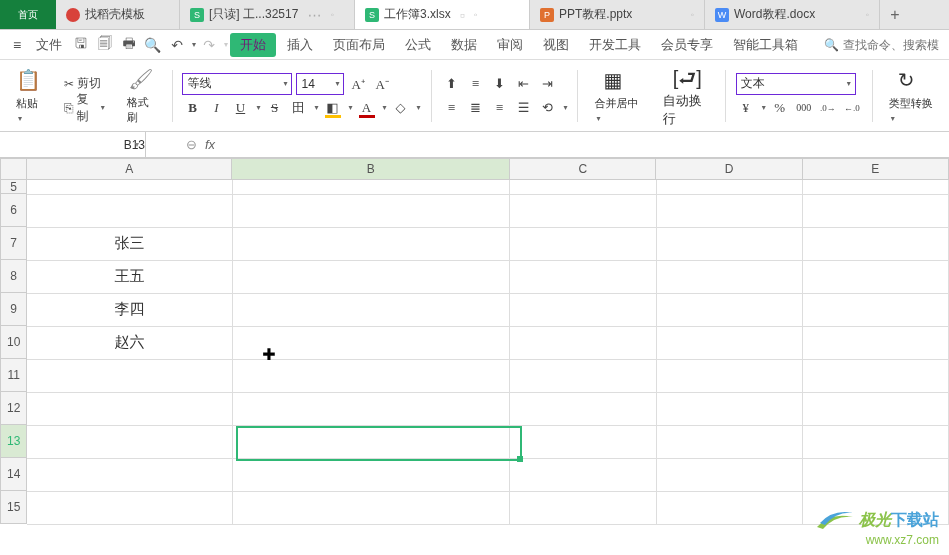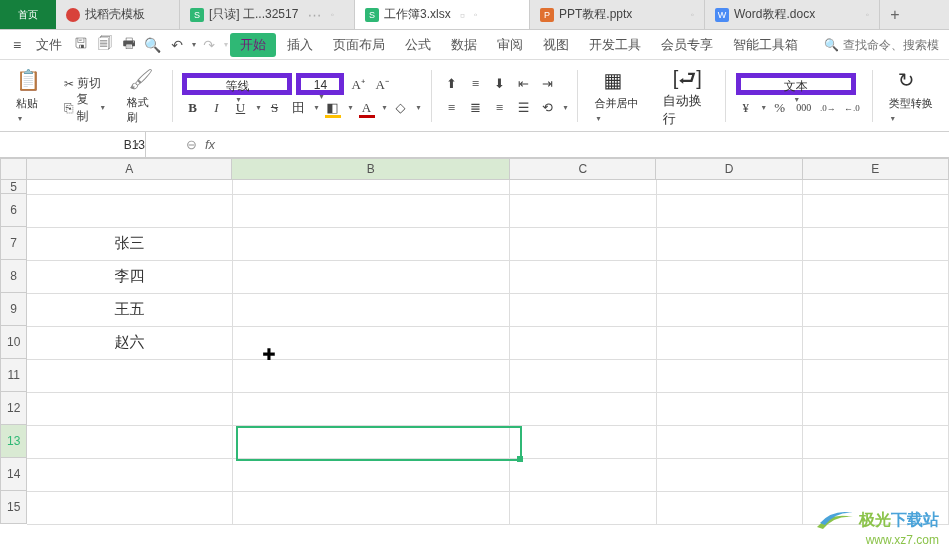--- a/index.html
+++ b/index.html
@@ -26,21 +26,21 @@
 
 
 .ribbon { height: 72px; background: #fff; display: flex; align-items: center; padding: 2px 6px; border-bottom: 1px solid #d0d0d0; gap: 4px; }
 .rgroup { display: flex; flex-direction: column; justify-content: center; height: 100%; padding: 0 4px; }
 .rgroup.tall { align-items: center; }
 .rrow { display: flex; align-items: center; gap: 4px; height: 24px; }
 .rbtn { display: flex; align-items: center; gap: 3px; padding: 2px 4px; font-size: 12px; color: #444; }
 .rbtn-big { display: flex; flex-direction: column; align-items: center; justify-content: center; gap: 2px; padding: 2px 6px; }
 .ricon-big { width: 26px; height: 26px; font-size: 20px; }
 .sep { width: 1px; height: 52px; background: #ddd; margin: 0 2px; }
-.font-select { border: 5px solid #6d28d9; height: 22px; font-size: 12px; padding: 0 4px; background: #fff; display: flex; align-items: center; justify-content: space-between; flex-direction: column; }
+.font-select { border: 1px solid #6d28d9; height: 22px; font-size: 12px; padding: 0 4px; background: #fff; display: flex; align-items: center; justify-content: space-between; }
 .font-select.name { width: 110px; }
 .font-select.size { width: 48px; }
 .caret { font-size: 8px; color: #666; margin-left: 2px; }
 .fmt-btn { width: 20px; height: 20px; display: flex; align-items: center; justify-content: center; font-size: 13px; color: #444; font-family: "Times New Roman", serif; }
 .color-bar { position: relative; }
 .color-bar::after { content: ""; position: absolute; left: 2px; right: 2px; bottom: 0; height: 3px; background: var(--bar, #ffc000); }
 
 
 .fxbar { height: 26px; display: flex; align-items: stretch; border-bottom: 1px solid #ccc; }
 .namebox { width: 146px; border-right: 1px solid #ccc; display: flex; align-items: center; justify-content: flex-end; font-size: 12px; position: relative; }
@@ -70,21 +70,21 @@
 .colE { width: 150px; }
 .sel-cell { position: absolute; border: 2px solid #2fb875; pointer-events: none; }
 .sel-handle { position: absolute; right: -3px; bottom: -3px; width: 6px; height: 6px; background: #2fb875; }
 .cursor-cross { position: absolute; font-size: 16px; color: #000; pointer-events: none; }
 
 
 .watermark { position: absolute; right: 10px; bottom: 8px; text-align: right; }
 .wm-logo { display: flex; align-items: center; justify-content: flex-end; gap: 4px; }
 .wm-swoosh { width: 40px; height: 26px; }
 .wm-text { font-size: 16px; font-weight: bold; color: #4aa3d9; }
-.wm-text .g { color: #8bc34a; }
+.wm-text .g { color: #8bc34a; font-style: italic; }
 .wm-url { font-size: 12px; color: #8bc34a; }
 </style>
 </head>
 <body>
 
 <div class="tabbar">
   <div class="tab-home">首页</div>
   <div class="tab" style="width:124px">
     <span class="tab-icon" style="background:#d8423a;border-radius:50%"></span>
     <span class="tab-label">找稻壳模板</span>
@@ -316,28 +316,28 @@
               <td></td>
             </tr>
         <tr>
               <td>张三</td>
               <td></td>
               <td></td>
               <td></td>
               <td></td>
             </tr>
         <tr>
+              <td>王五</td>
+              <td></td>
+              <td></td>
+              <td></td>
+              <td></td>
+            </tr>
+        <tr>
               <td>李四</td>
-              <td></td>
-              <td></td>
-              <td></td>
-              <td></td>
-            </tr>
-        <tr>
-              <td>王五</td>
               <td></td>
               <td></td>
               <td></td>
               <td></td>
             </tr>
         <tr>
               <td>赵六</td>
               <td></td>
               <td></td>
               <td></td>

